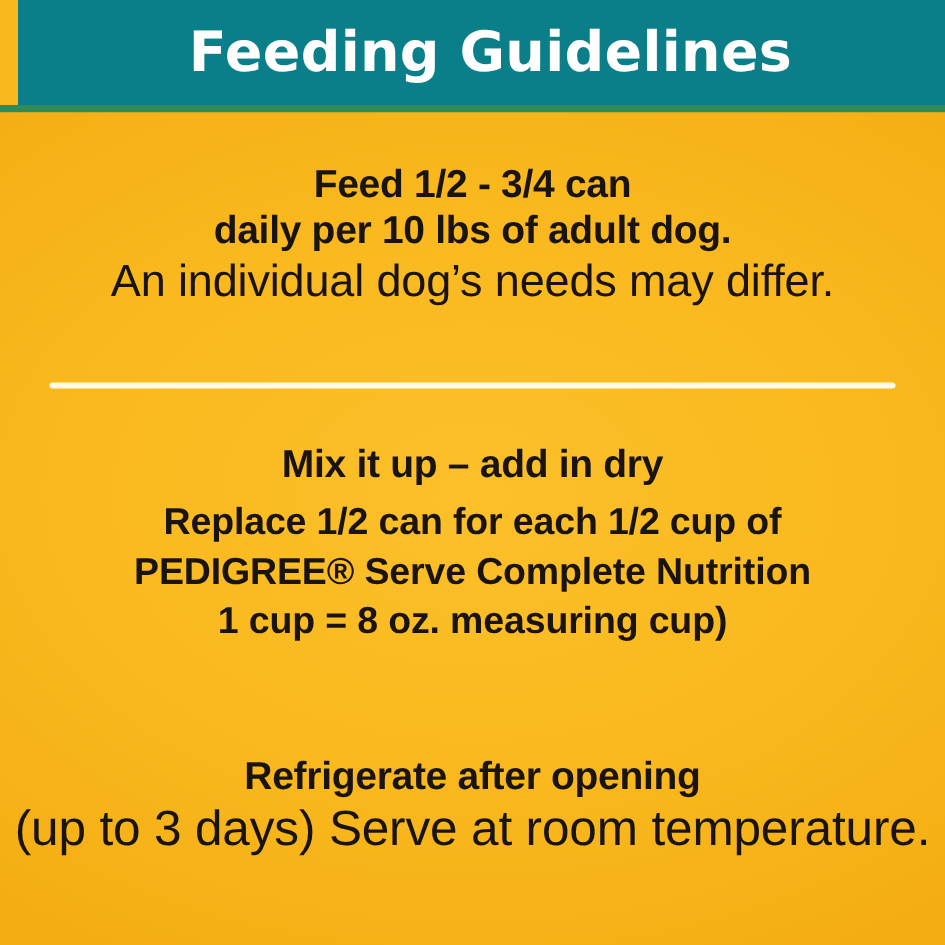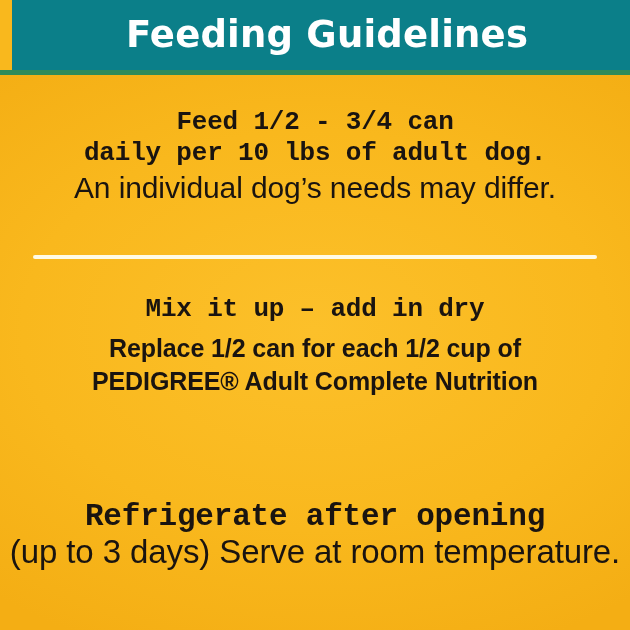--- a/index.html
+++ b/index.html
@@ -86,21 +86,21 @@
     color: #1a1410;
   }
 
   .line {
     display: block;
     white-space: nowrap;
     color: #1a1410;
   }
 
   .strong {
-    font-family: Liberation Mono, monospace;
+    font-family: Liberation Sans, sans-serif;
     font-weight: bold;
     font-size: 26px;
     line-height: 30px;
     letter-spacing: -0.2px;
   }
 
   .regular {
     font-family: "Liberation Sans", sans-serif;
     font-weight: normal;
     font-size: 26px;
@@ -124,21 +124,21 @@
     border-radius: 2px;
   }
 
   
   .section-mix { top: 217px; }
   .section-mix .strong { font-size: 26px; line-height: 34px; }
   .section-mix .regular { font-size: 25px; line-height: 33px; font-weight: bold; }
 
   
   .section-refrigerate { top: 424px; }
-  .section-refrigerate .strong { font-size: 31px; line-height: 36px; }
+  .section-refrigerate .strong { font-size: 26px; line-height: 36px; }
   .section-refrigerate .regular { font-size: 33px; line-height: 34px; }
 
   .spacer-sm { display: block; height: 6px; }
 </style>
 </head>
 <body>
 
 <div class="panel">
 
   <div class="header-bar">
@@ -155,21 +155,22 @@
       <span class="line strong">daily per 10 lbs of adult dog.</span>
       <span class="line regular">An individual dog’s needs may differ.</span>
     </div>
 
     <div class="section-divider"></div>
 
     <div class="block section-mix">
       <span class="line strong">Mix it up – add in dry</span>
       <span class="spacer-sm"></span>
       <span class="line regular">Replace 1/2 can for each 1/2 cup of</span>
-      <span class="line regular">PEDIGREE® Adult Complete Nutrition</span>
+      <span class="line regular">PEDIGREE® Serve Complete Nutrition</span>
+      <span class="line regular">1 cup = 8 oz. measuring cup)</span>
     </div>
 
     <div class="block section-refrigerate">
       <span class="line strong">Refrigerate after opening</span>
       <span class="line regular">(up to 3 days) Serve at room temperature.</span>
     </div>
 
   </div>
 </div>
 

